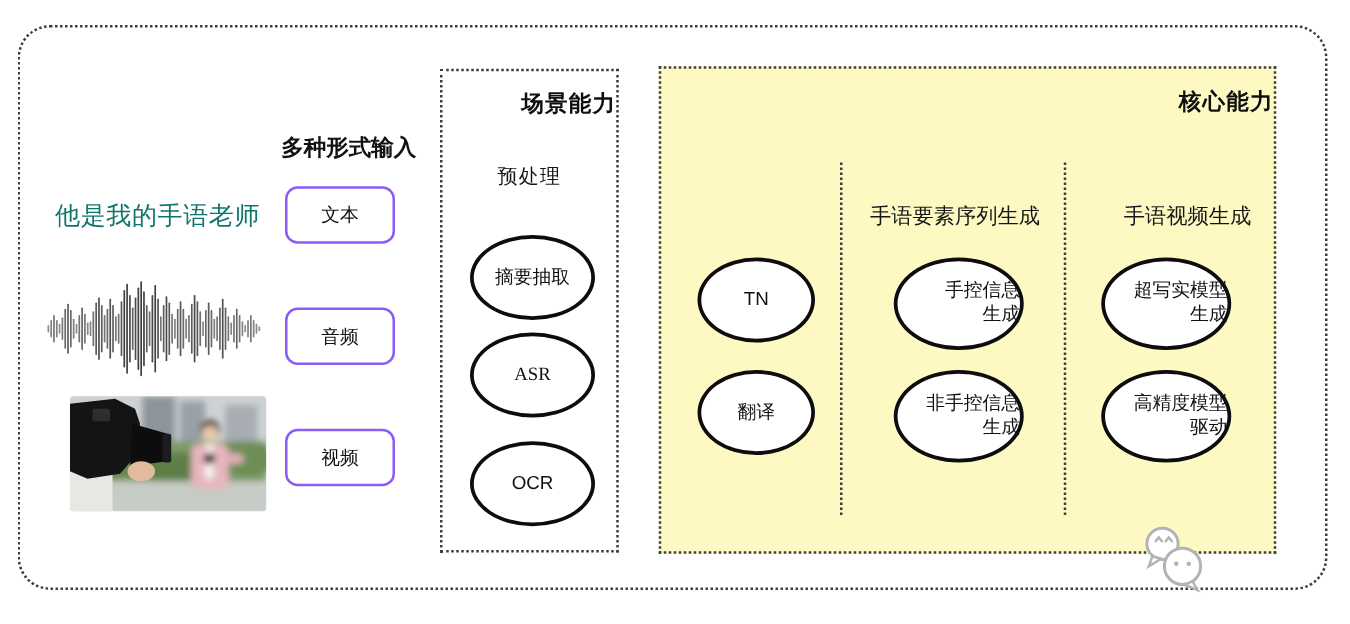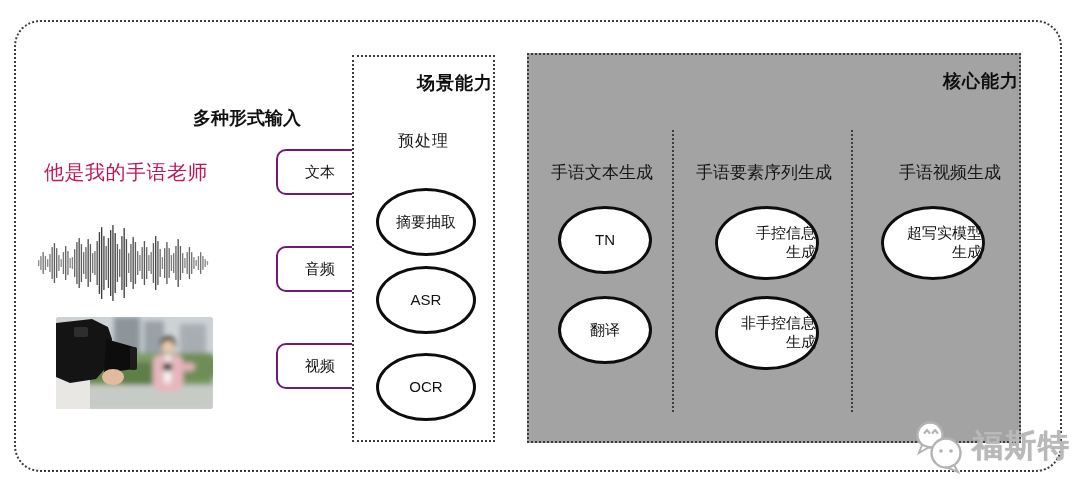--- a/index.html
+++ b/index.html
@@ -7,66 +7,66 @@
     position:relative;width:1080px;height:499px;background:#ffffff;overflow:hidden;
     font-family:"Liberation Sans","DejaVu Sans",sans-serif;color:#141414;
   }
   
   .outer-frame{
     position:absolute;left:14px;top:20px;width:1044px;height:448px;
     border:2px dotted #3d3d3d;border-radius:26px;
   }
   
   .input-label{
-    position:absolute;left:193px;top:106px;width:130px;text-align:left;
+    position:absolute;left:214px;top:106px;width:130px;text-align:center;
     font-size:18px;font-weight:bold;color:#111;
   }
   .sample-text{
-    position:absolute;left:44px;top:159px;font-size:20px;letter-spacing:0.5px;color:#be185d;
+    position:absolute;left:44px;top:159px;font-size:20px;letter-spacing:0.5px;color:#0f766e;
     white-space:nowrap;
   }
   .io-box{
     position:absolute;left:228px;width:84px;height:42px;background:#fff;
-    border:2px solid #701a75;border-radius:10px;
-    display:flex;align-items:center;justify-content:center;font-size:15px;color:#111;margin-left:48px;
+    border:2px solid #8b5cf6;border-radius:10px;
+    display:flex;align-items:center;justify-content:center;font-size:15px;color:#111;
   }
   .io-box.text{top:149px;}
   .io-box.audio{top:246px;}
   .io-box.video{top:343px;}
   .waveform{position:absolute;left:36px;top:224px;width:176px;height:78px;}
   .photo{
     position:absolute;left:56px;top:317px;width:157px;height:92px;
     border-radius:3px;overflow:hidden;background:#cfd3d6;
   }
   
   .scene-panel{
     position:absolute;left:352px;top:55px;width:139px;height:383px;
     border:2px dotted #3d3d3d;background:#fff;
   }
   .core-panel{
     position:absolute;left:527px;top:53px;width:490px;height:386px;
-    border:2px dotted #3d3d3d;background:#a3a3a3;
+    border:2px dotted #3d3d3d;background:#fef9c3;
   }
   .panel-title{
     position:absolute;top:14px;left:0;width:100%;text-align:right;
     font-size:18px;font-weight:bold;color:#0e0e0e;letter-spacing:1px;
   }
   .pre-label{
     position:absolute;top:74px;left:0;width:100%;text-align:center;
     font-size:16px;color:#161616;letter-spacing:1px;
   }
   .ellipse{
     position:absolute;border:3px solid #0d0d0d;border-radius:50%;background:#fff;
     display:flex;flex-direction:column;align-items:center;justify-content:center;
     text-align:center;font-size:15px;line-height:1.25;color:#111;
   }
   
   .sc-node{left:22px;width:94px;height:62px;}
   .sc-node.n0{top:131px;}
-  .sc-node.n1{top:209px;}
+  .sc-node.n1{top:209px;font-family:Liberation Serif, serif;}
   .sc-node.n2{top:296px;}
   
   .divider{
     position:absolute;top:75px;height:282px;width:0;
     border-left:2px dotted #3d3d3d;
   }
   .divider.d1{left:143px;}
   .divider.d2{left:322px;}
   
   .col-header{
@@ -239,21 +239,20 @@
     <div class="ellipse sc-node n2">
       <span>OCR</span>
     </div>
   </div>
 
   <div class="core-panel">
     <div class="panel-title">核心能力</div>
     <div class="divider d1"></div>
     <div class="divider d2"></div>
 
-    <div class="col-header c0">手语文本生成</div>
     <div class="col-header c1">手语要素序列生成</div>
     <div class="col-header c2">手语视频生成</div>
 
     <div class="ellipse core-node single c0 r0">
       <span>TN</span>
     </div>
     <div class="ellipse core-node single c0 r1">
       <span>翻译</span>
     </div>
 
@@ -262,20 +261,24 @@
       <span>生成</span>
     </div>
     <div class="ellipse core-node double c1 r1">
       <span>非手控信息</span>
       <span>生成</span>
     </div>
 
     <div class="ellipse core-node double c2 r0">
       <span>超写实模型</span>
       <span>生成</span>
+    </div>
+    <div class="ellipse core-node double c2 r1">
+      <span>高精度模型</span>
+      <span>驱动</span>
     </div>
   </div>
 
   <div class="watermark">
     <svg class="wm-icon" viewBox="0 0 58 56" xmlns="http://www.w3.org/2000/svg">
       <g fill="#ffffff" stroke="#b3b3b3" stroke-width="2.4">
         <circle cx="20" cy="17" r="12.5"></circle>
         <polygon points="12,27 9,35 19,29" stroke-width="2"></polygon>
       </g>
       <g fill="none" stroke="#b3b3b3" stroke-width="2" stroke-linecap="round">
@@ -284,16 +287,15 @@
       </g>
       <g fill="#ffffff" stroke="#b3b3b3" stroke-width="2.4">
         <circle cx="36" cy="35" r="14.5"></circle>
         <polygon points="44,47 48,54 38,50" stroke-width="2"></polygon>
       </g>
       <g fill="#b3b3b3">
         <circle cx="31" cy="33" r="1.8"></circle>
         <circle cx="41" cy="33" r="1.8"></circle>
       </g>
     </svg>
-    <span class="wm-text">福斯特</span>
   </div>
 
 </div>
 
 </body></html>

